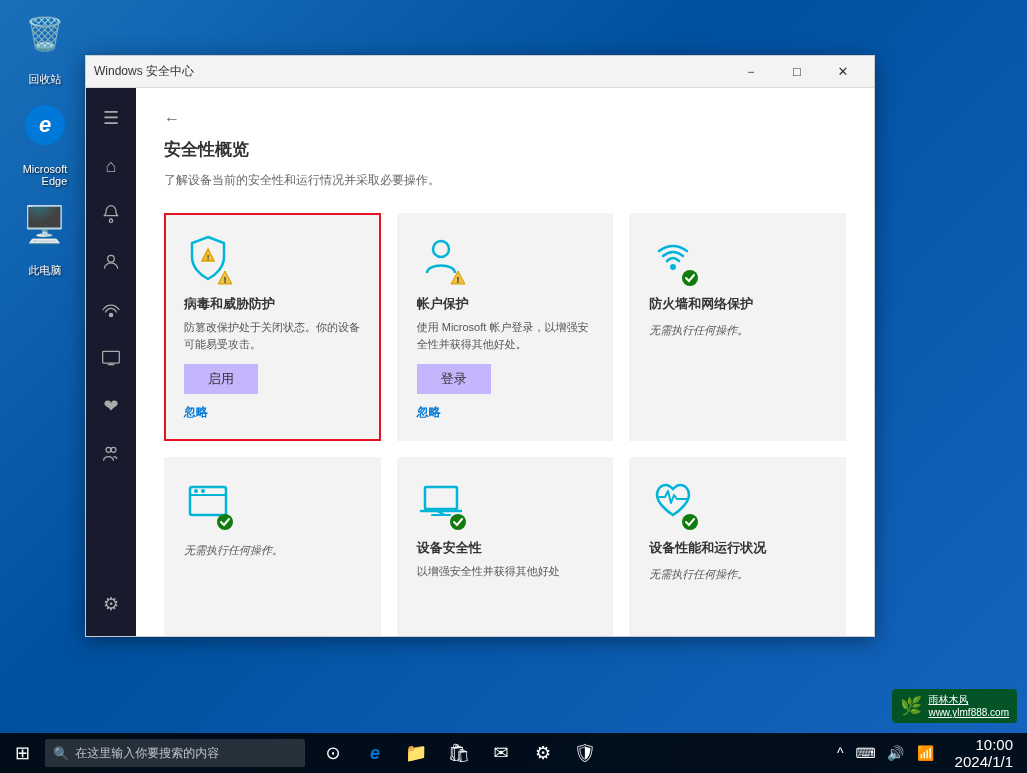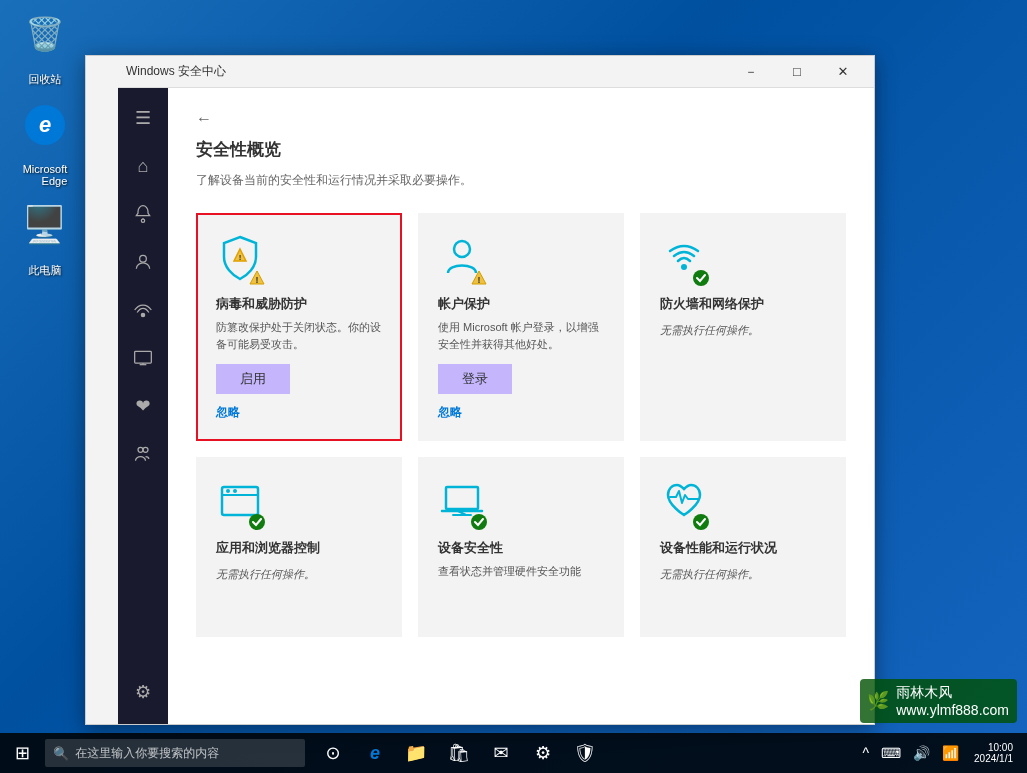--- a/index.html
+++ b/index.html
@@ -118,23 +118,24 @@
       padding-right: 8px;
     }
     .tb-sys-icon {
       color: white;
       font-size: 14px;
       padding: 0 4px;
       cursor: pointer;
     }
     .taskbar-time {
       color: white;
-      font-size: 10px;
+      font-size: 15px;
       text-align: right;
       padding: 0 6px;
+      margin-left: 6px;
     }
 
     
     .watermark {
       position: absolute;
       bottom: 50px;
       right: 10px;
       background: rgba(0,80,0,0.8);
       border-radius: 4px;
       padding: 4px 8px;
@@ -142,38 +143,38 @@
       align-items: center;
       gap: 6px;
       z-index: 200;
     }
     .watermark-leaf {
       color: #00cc00;
       font-size: 18px;
     }
     .watermark-text {
       color: white;
-      font-size: 14px;
+      font-size: 10px;
       line-height: 1.3;
+      text-decoration: underline;
     }
 
     
     .window {
       position: absolute;
       top: 55px;
       left: 85px;
       width: 790px;
-      height: 670px;
+      height: 582px;
       background: #f3f3f3;
       border: 1px solid #ccc;
       box-shadow: 0 4px 20px rgba(0,0,0,0.4);
       display: flex;
       flex-direction: column;
       border-radius: 0;
-      padding-left: 32px;
     }
     .window-titlebar {
       height: 32px;
       background: #f3f3f3;
       display: flex;
       align-items: center;
       padding: 0 8px;
       border-bottom: 1px solid #ddd;
       flex-shrink: 0;
     }
@@ -518,21 +519,20 @@
                   <circle cx="19" cy="14" r="2" fill="#00b4d8"></circle>
                 </svg>
                 <div class="check-badge">
                   <svg viewBox="0 0 18 18">
                     <circle cx="9" cy="9" r="8" fill="#107c10"></circle>
                     <polyline points="5,9 8,12 13,6" fill="none" stroke="white" stroke-width="2" stroke-linecap="round"></polyline>
                   </svg>
                 </div>
               </div>
             </div>
-            <div class="card-title">应用和浏览器控制</div>
             <div class="card-status">无需执行任何操作。</div>
           </div>
 
           <div class="card">
             <div class="card-icon">
               <div class="icon-wrapper">
                 <svg class="svg-icon" viewBox="0 0 48 48">
 
                   <rect x="8" y="10" width="32" height="22" rx="1" fill="none" stroke="#00b4d8" stroke-width="2.5"></rect>
                   <line x1="4" y1="34" x2="44" y2="34" stroke="#00b4d8" stroke-width="2.5" stroke-linecap="round"></line>
@@ -541,21 +541,21 @@
                 </svg>
                 <div class="check-badge">
                   <svg viewBox="0 0 18 18">
                     <circle cx="9" cy="9" r="8" fill="#107c10"></circle>
                     <polyline points="5,9 8,12 13,6" fill="none" stroke="white" stroke-width="2" stroke-linecap="round"></polyline>
                   </svg>
                 </div>
               </div>
             </div>
             <div class="card-title">设备安全性</div>
-            <div class="card-desc">查看状态并管理硬件安全功能</div>
+            <div class="card-desc">以增强安全性并获得其他好处</div>
           </div>
 
           <div class="card">
             <div class="card-icon">
               <div class="icon-wrapper">
                 <svg class="svg-icon" viewBox="0 0 48 48">
 
                   <path d="M24 38 C24 38 8 28 8 18 C8 12 12 8 17 8 C20 8 22 10 24 12 C26 10 28 8 31 8 C36 8 40 12 40 18 C40 28 24 38 24 38Z" fill="none" stroke="#00b4d8" stroke-width="2.5"></path>
                   <polyline points="10,20 16,20 19,14 22,26 25,18 28,22 38,22" fill="none" stroke="#00b4d8" stroke-width="2" stroke-linecap="round" stroke-linejoin="round"></polyline>
                 </svg>

